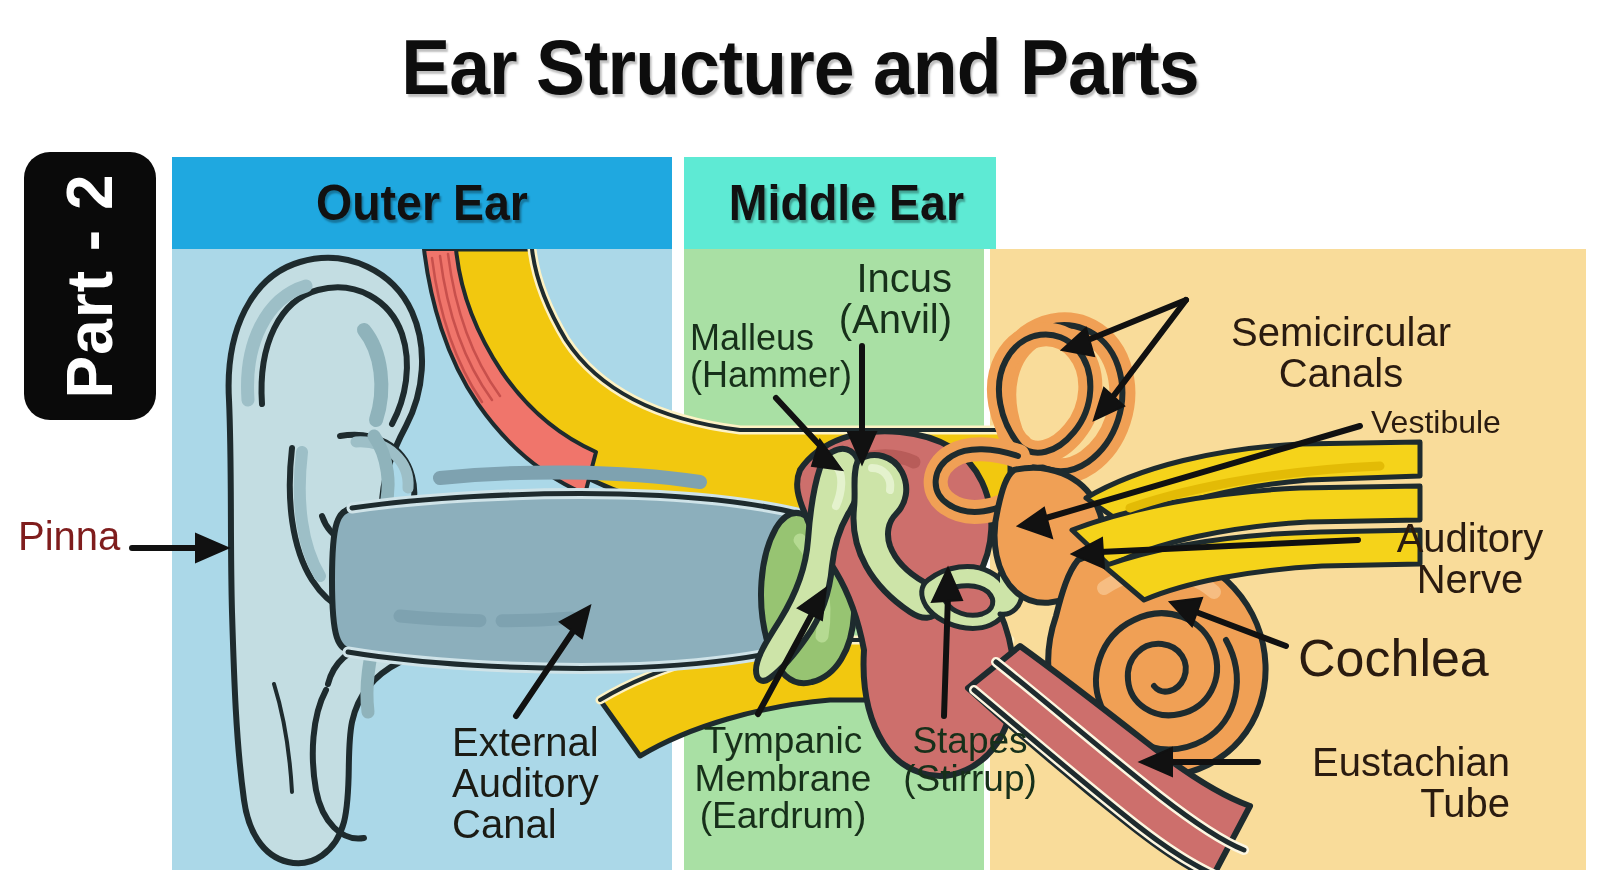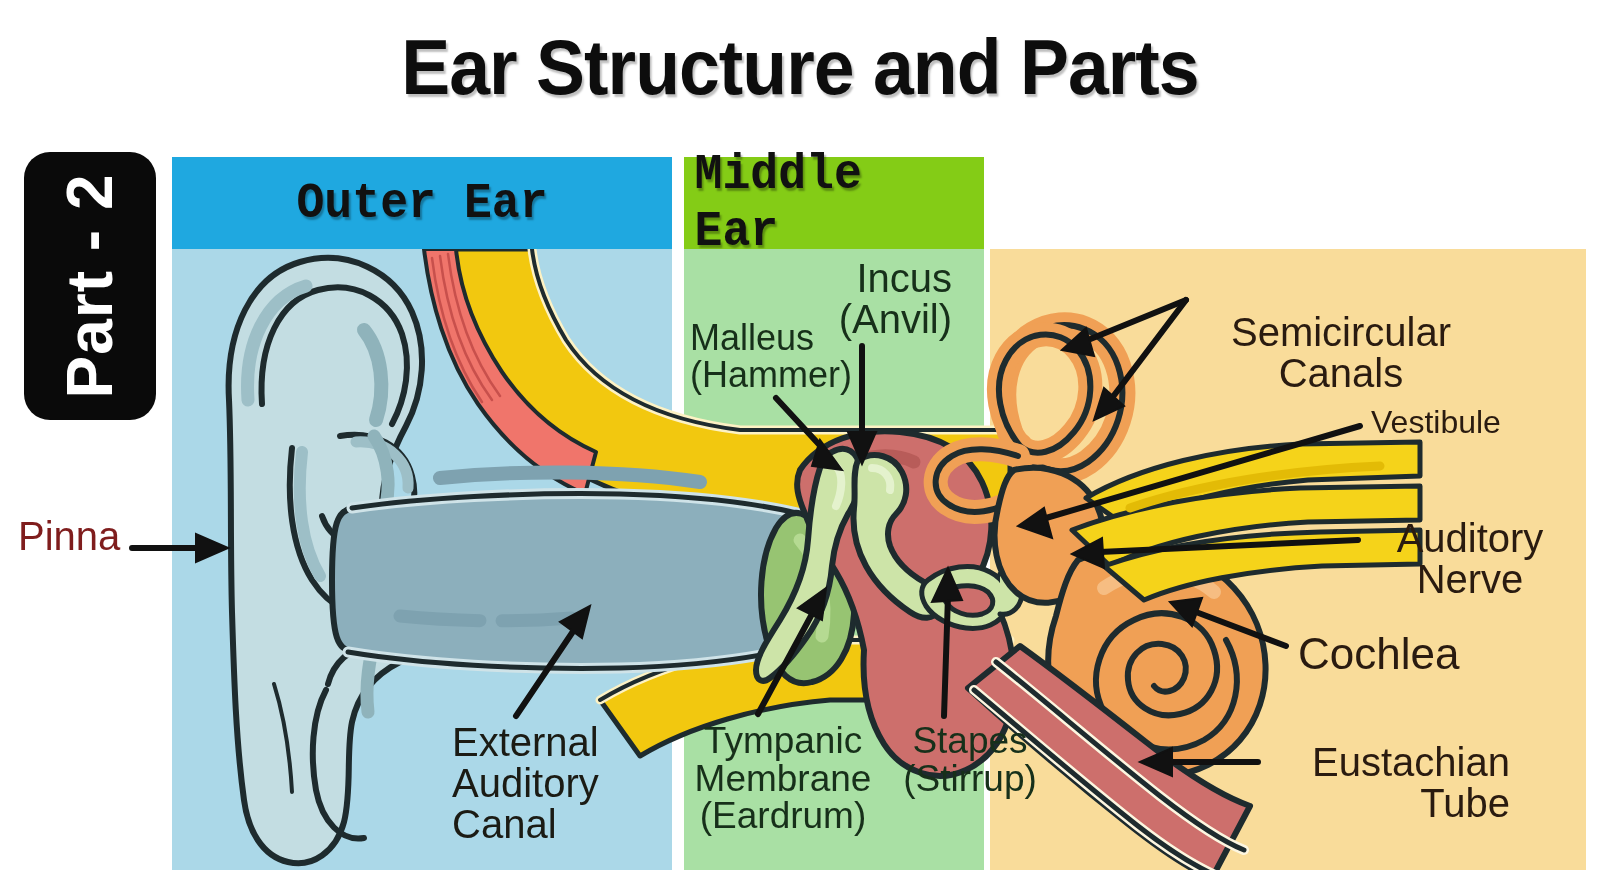--- a/index.html
+++ b/index.html
@@ -63,21 +63,21 @@
   }
   .panel-header {
     position: absolute;
     left: 0;
     top: 0;
     width: 100%;
     height: 92px;
     display: flex;
     align-items: center;
     justify-content: center;
-    font-family: Liberation Mono, monospace;
+    font-family: Liberation Sans, sans-serif;
     font-weight: bold;
     font-size: 50px;
     color: #111111;
     text-shadow: 2px 3px 2px rgba(0,0,0,0.30);
     transform-origin: center;
   }
   .panel-header span { transform: scaleX(0.93); display:block; }
 
   .panel-body {
     position: absolute;
@@ -85,21 +85,21 @@
     width: 100%;
   }
 
   
   #panel-outer { left: 172px; top: 157px; width: 500px; height: 713px; }
   #panel-outer .panel-header { background: #1fa8e0; }
   #panel-outer .panel-body { top: 92px; height: 621px; background: #abd8e8; }
 
   
   #panel-middle { left: 684px; top: 157px; width: 300px; height: 713px; }
-  #panel-middle .panel-header { background: #84cc16; }
+  #panel-middle .panel-header { background: #5eead4; padding-left: 12px; }
   #panel-middle .panel-body { top: 92px; height: 621px; background: #a9e0a4; }
 
   
   #panel-inner { left: 990px; top: 157px; width: 596px; height: 713px; }
   #panel-inner .panel-header { background: #f6ae48; width: 406px; }
   #panel-inner .panel-body { top: 92px; height: 621px; background: #f9dc9a; }
   #panel-inner .inner-header-filler {
     position:absolute; left:406px; top:0; width:190px; height:92px; background:#ffffff;
   }
 
@@ -126,21 +126,21 @@
 
   #lbl-pinna        { left: 18px;  top: 516px; font-size: 40px; color:#7f1d1d; }
   #lbl-external     { left: 452px; top: 722px; font-size: 40px; text-align:left; width:180px; }
   #lbl-malleus      { left: 690px; top: 320px; font-size: 36px; text-align:left; }
   #lbl-incus        { left: 812px; top: 258px; font-size: 40px; text-align:right; width:140px; }
   #lbl-tympanic     { left: 683px; top: 722px; font-size: 37px; text-align:center; width:200px; }
   #lbl-stapes       { left: 880px; top: 722px; font-size: 37px; text-align:center; width:180px; }
   #lbl-semicircular { left: 1196px;top: 276px; font-size: 40px; text-align:center; width:290px;margin-top:36px;}
   #lbl-vestibule    { left: 1371px;top: 406px; font-size: 32px; }
   #lbl-auditory     { left: 1370px;top: 518px; font-size: 40px; text-align:center; width:200px;}
-  #lbl-cochlea      { left: 1298px;top: 632px; font-size: 44px; }
+  #lbl-cochlea      { left: 1298px;top: 632px; font-size: 52px; }
   #lbl-eustachian   { left: 1270px;top: 742px; font-size: 40px; text-align:right; width:240px;}
 </style>
 </head>
 <body>
 
 <div id="page-title">Ear Structure and Parts</div>
 
 <div id="part-badge">
   <div class="badge-text">Part - 2</div>
 </div>

